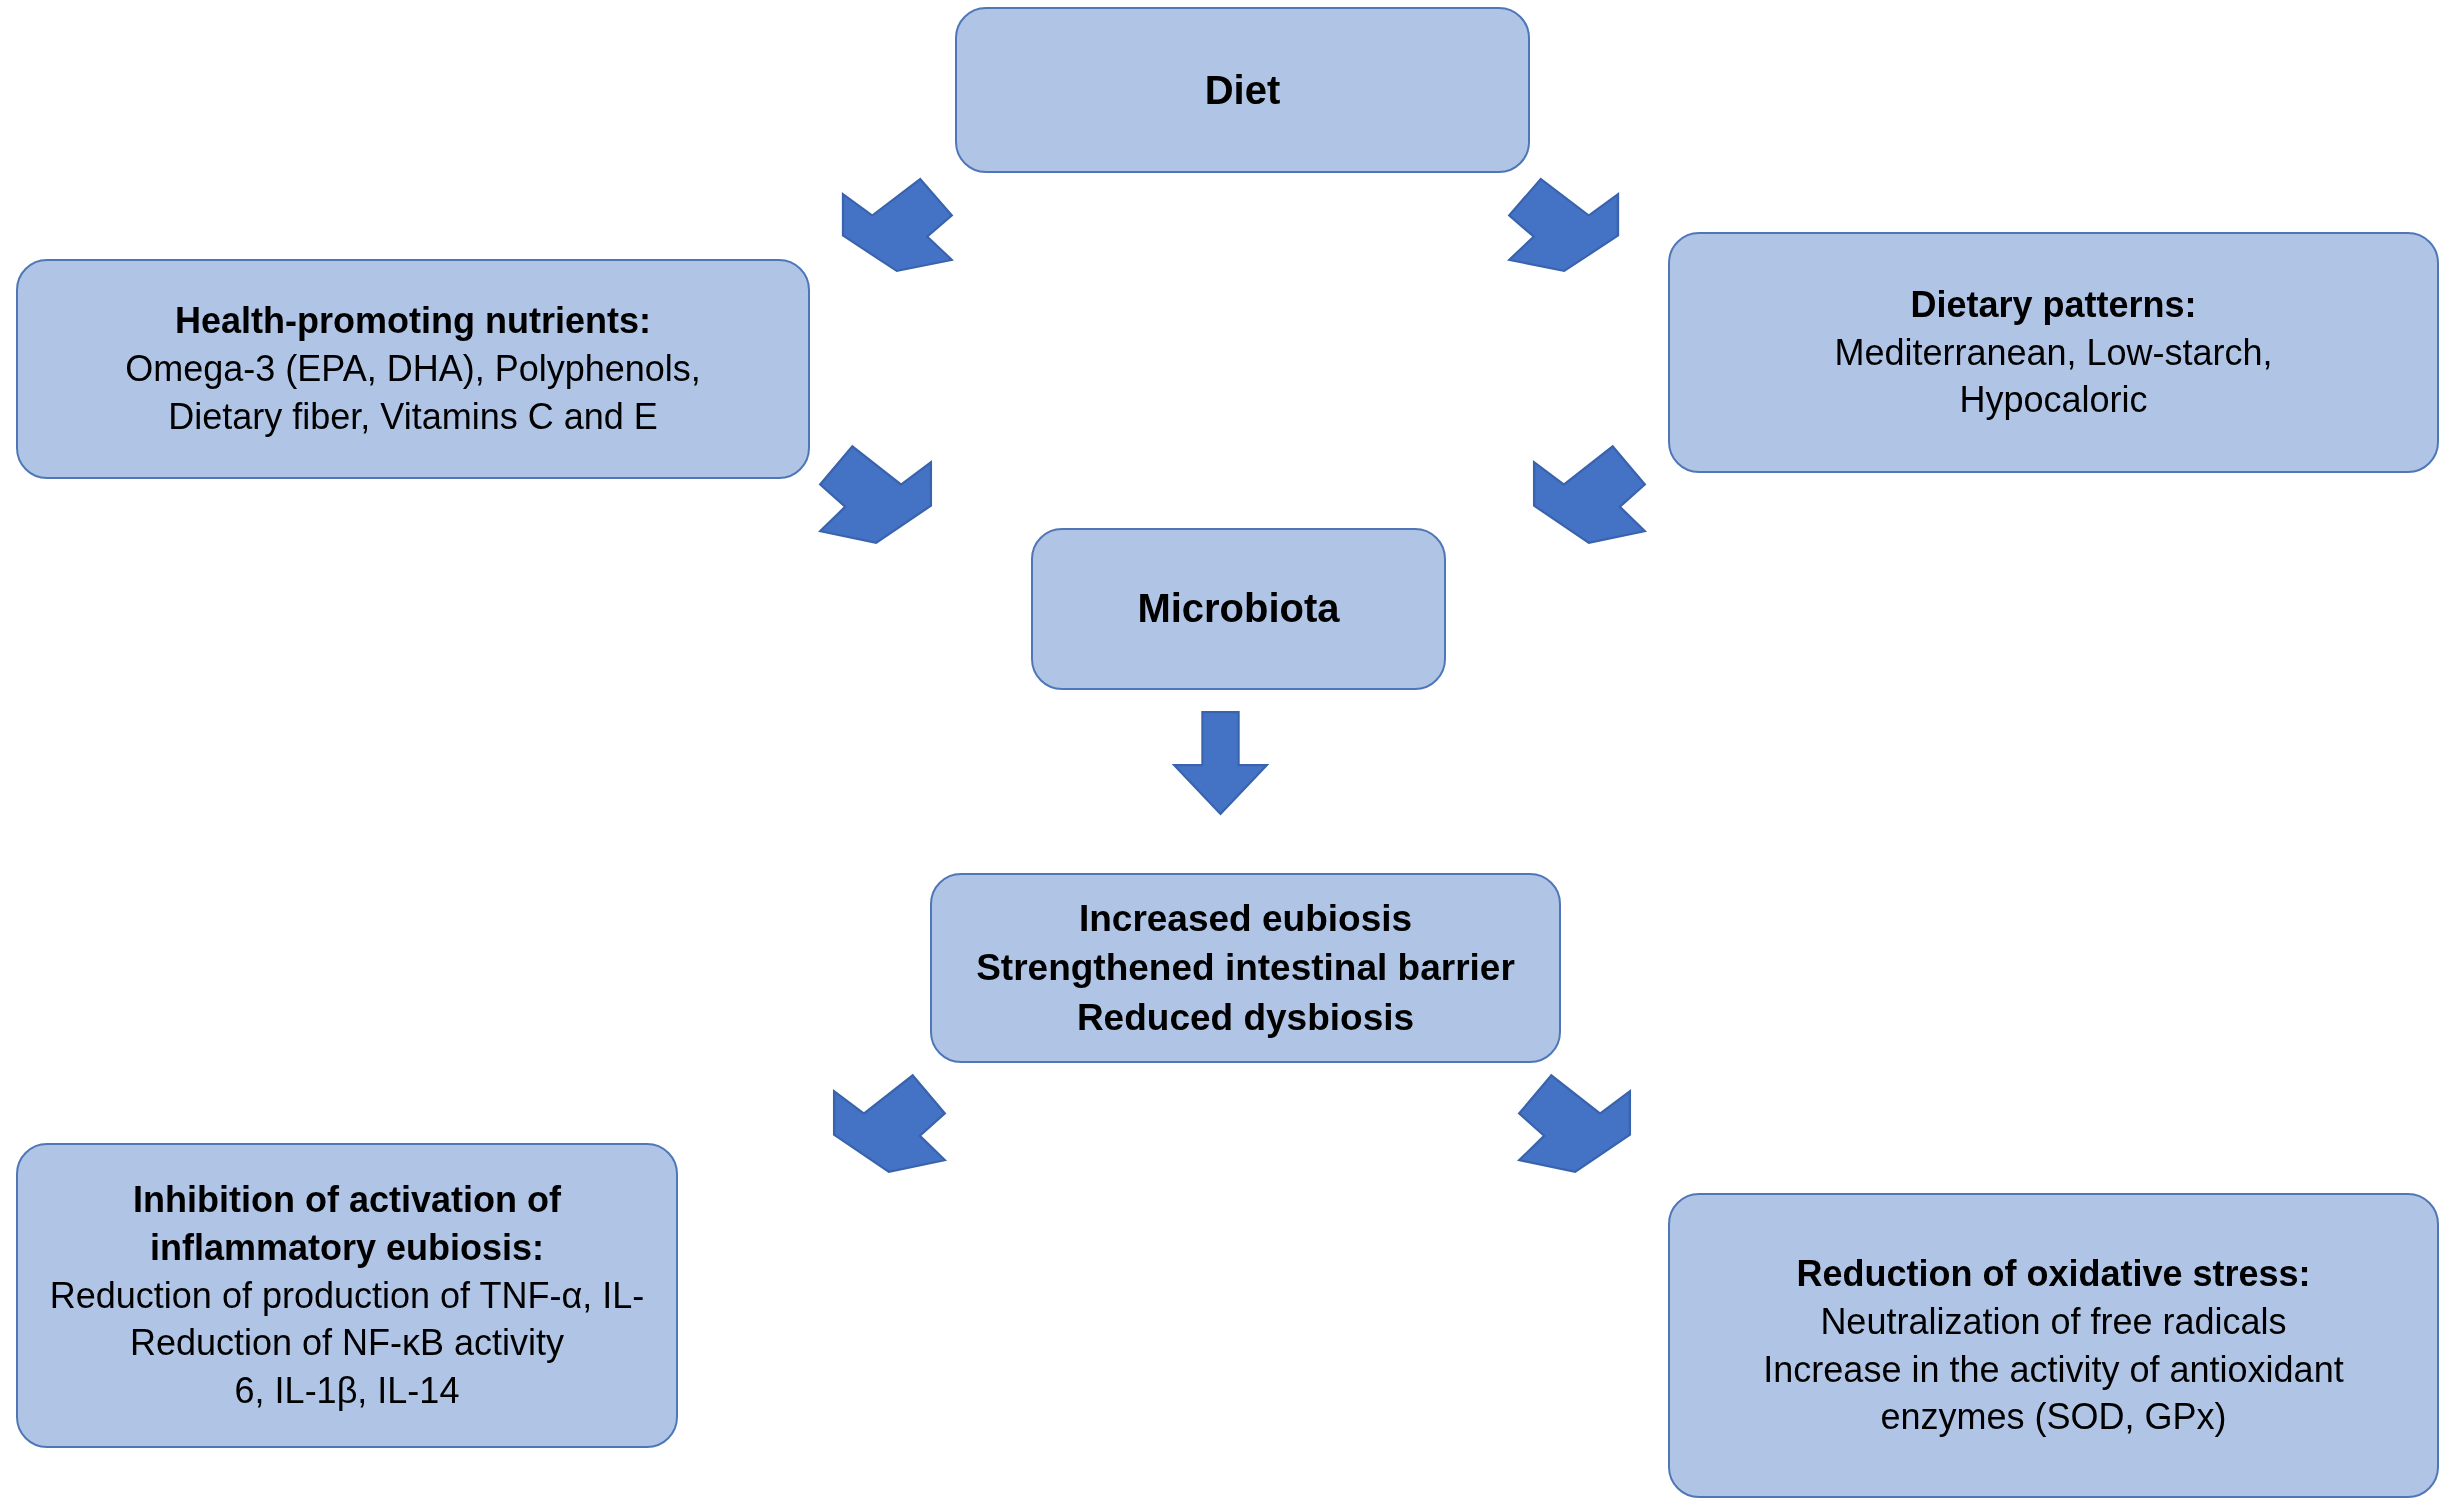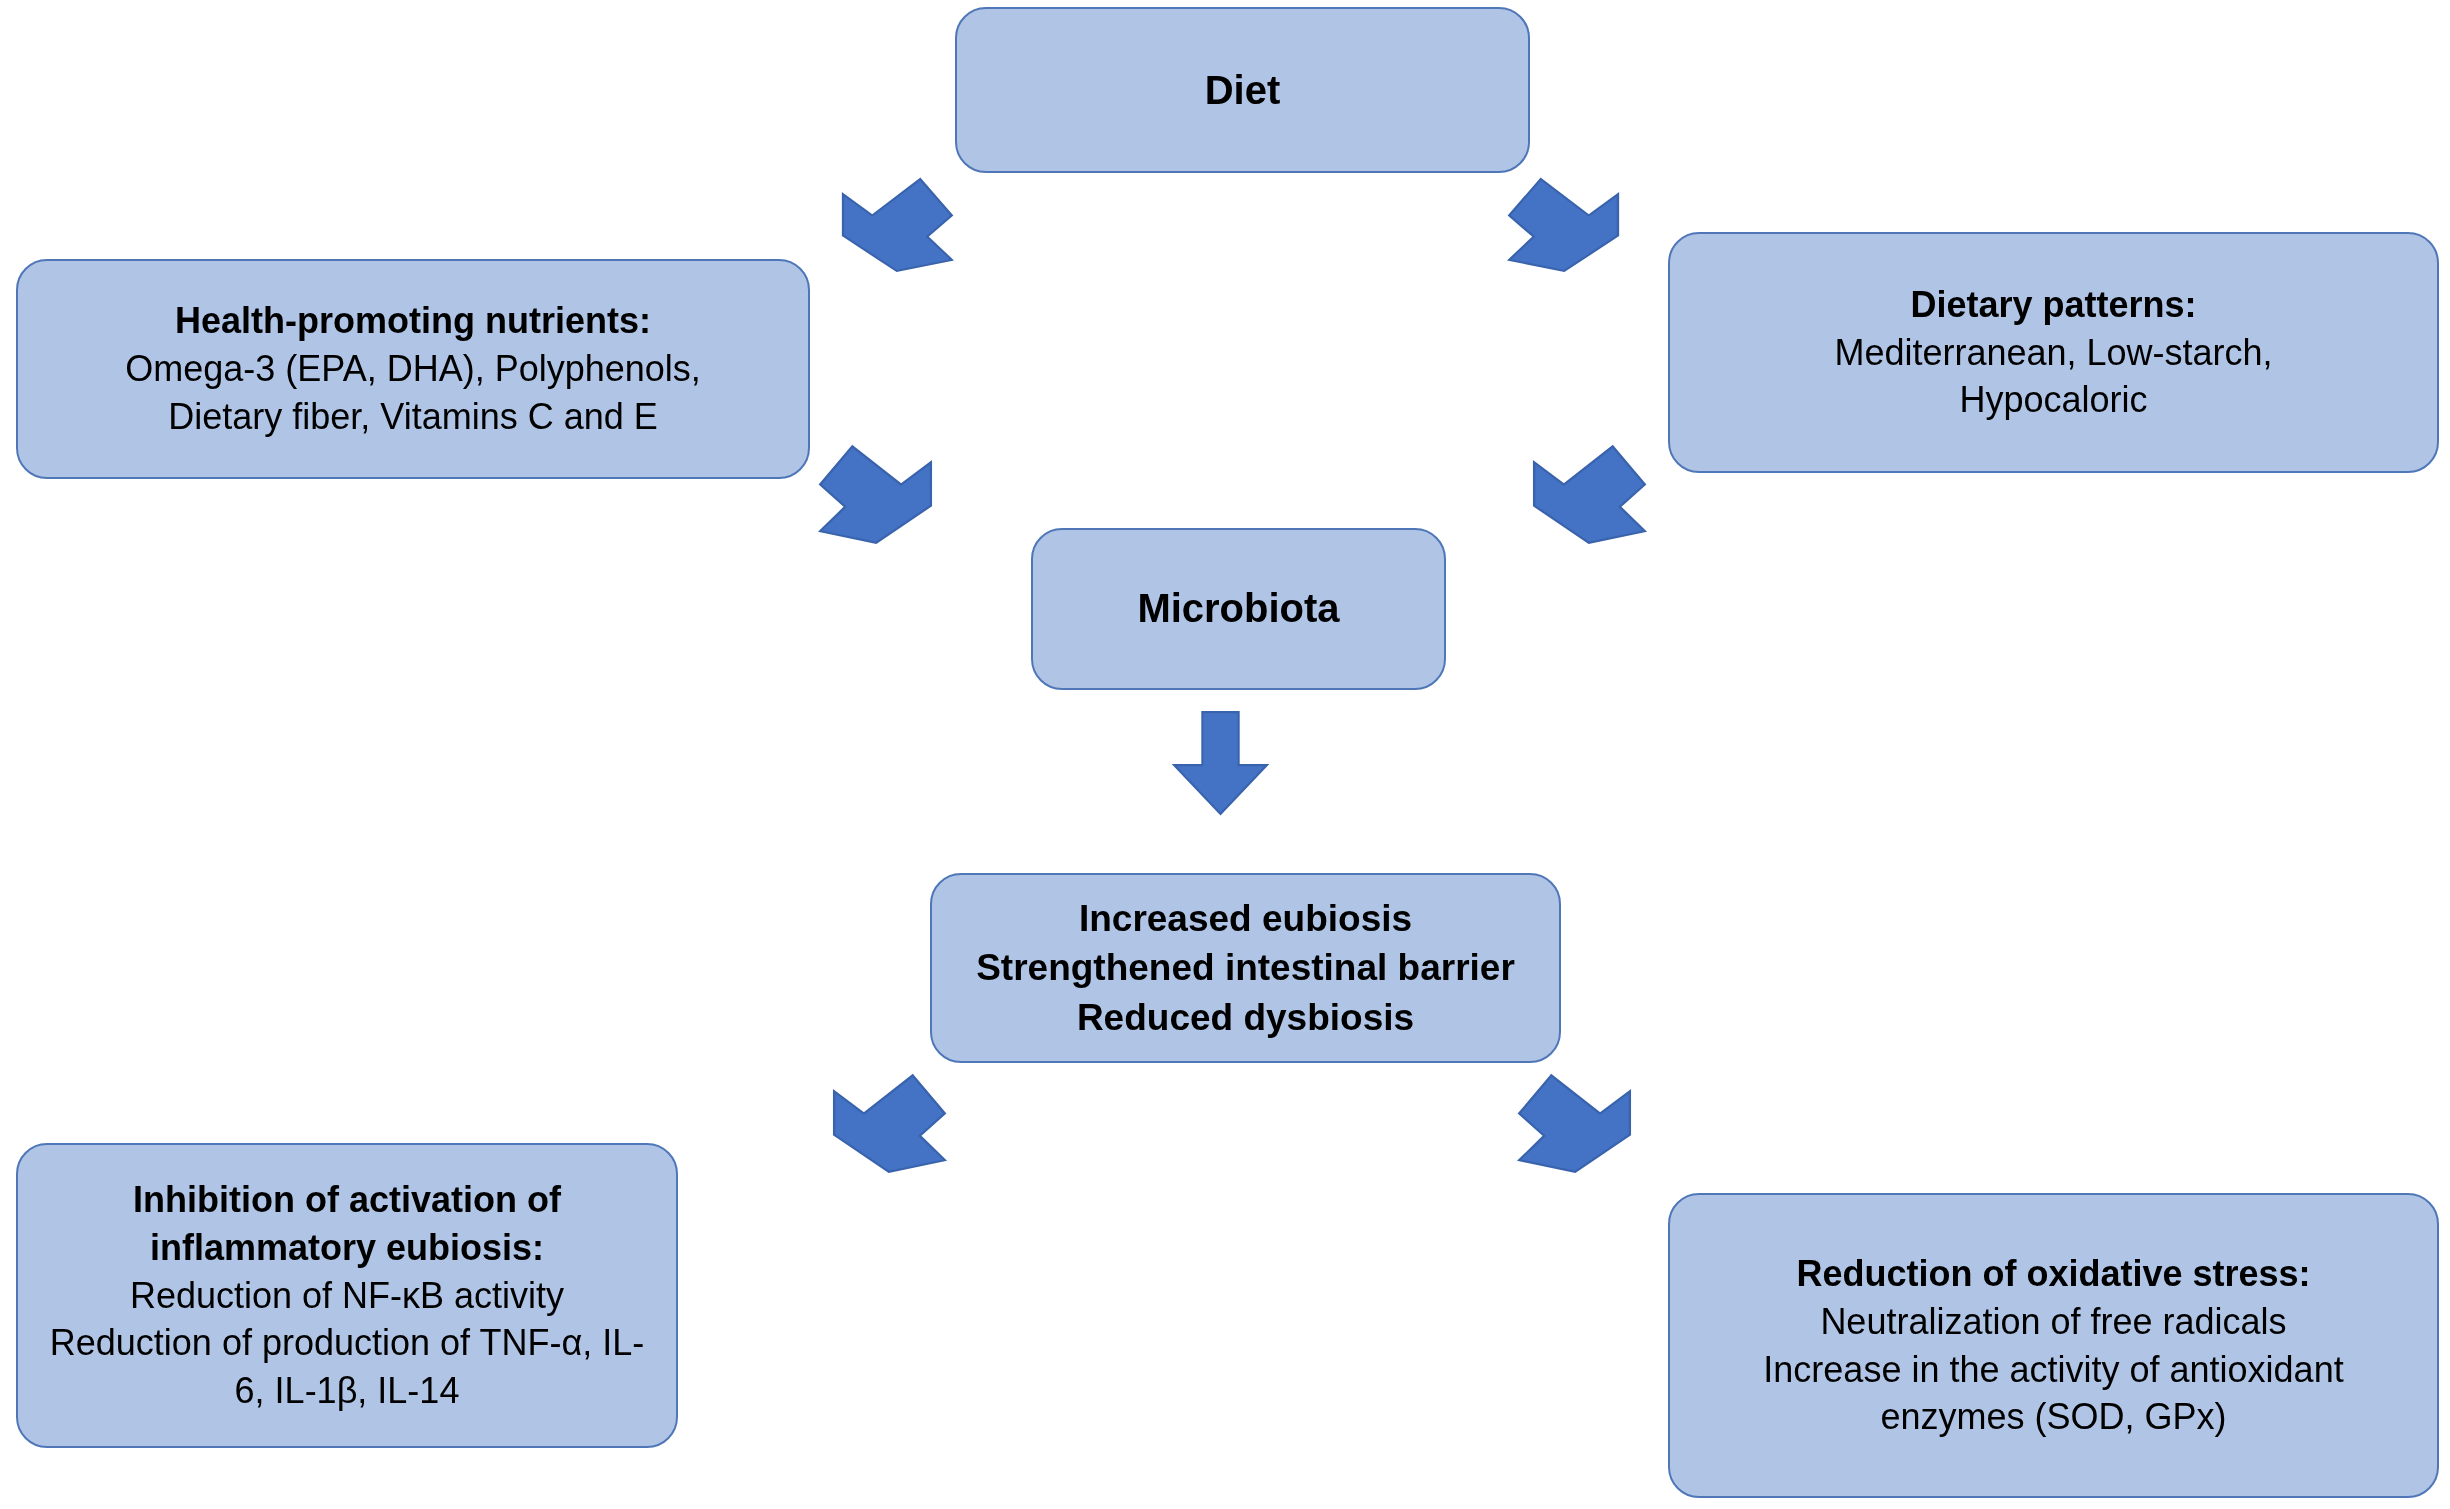--- a/index.html
+++ b/index.html
@@ -136,22 +136,22 @@
 
   <div class="arrow" style="left:1518px; top:1069px; width:119px; height:106px;">
     <svg viewBox="0 0 100 100" preserveAspectRatio="none">
       <polygon points="28,6 1,42 22,63 1,86 48,97 94,62 94,21 69,42"></polygon>
     </svg>
   </div>
 
   <div class="node t-sm" style="left:16px; top:1143px; width:662px; height:305px;align-items:center;">
     <span class="line bold">Inhibition of activation of</span>
     <span class="line bold">inflammatory eubiosis:</span>
+    <span class="line">Reduction of production of TNF-α, IL-</span>
     <span class="line">Reduction of NF-κB activity</span>
-    <span class="line">Reduction of production of TNF-α, IL-</span>
     <span class="line">6, IL-1β, IL-14</span>
   </div>
 
   <div class="node t-sm" style="left:1668px; top:1193px; width:771px; height:305px;">
     <span class="line bold">Reduction of oxidative stress:</span>
     <span class="line">Neutralization of free radicals</span>
     <span class="line">Increase in the activity of antioxidant</span>
     <span class="line">enzymes (SOD, GPx)</span>
   </div>
 

